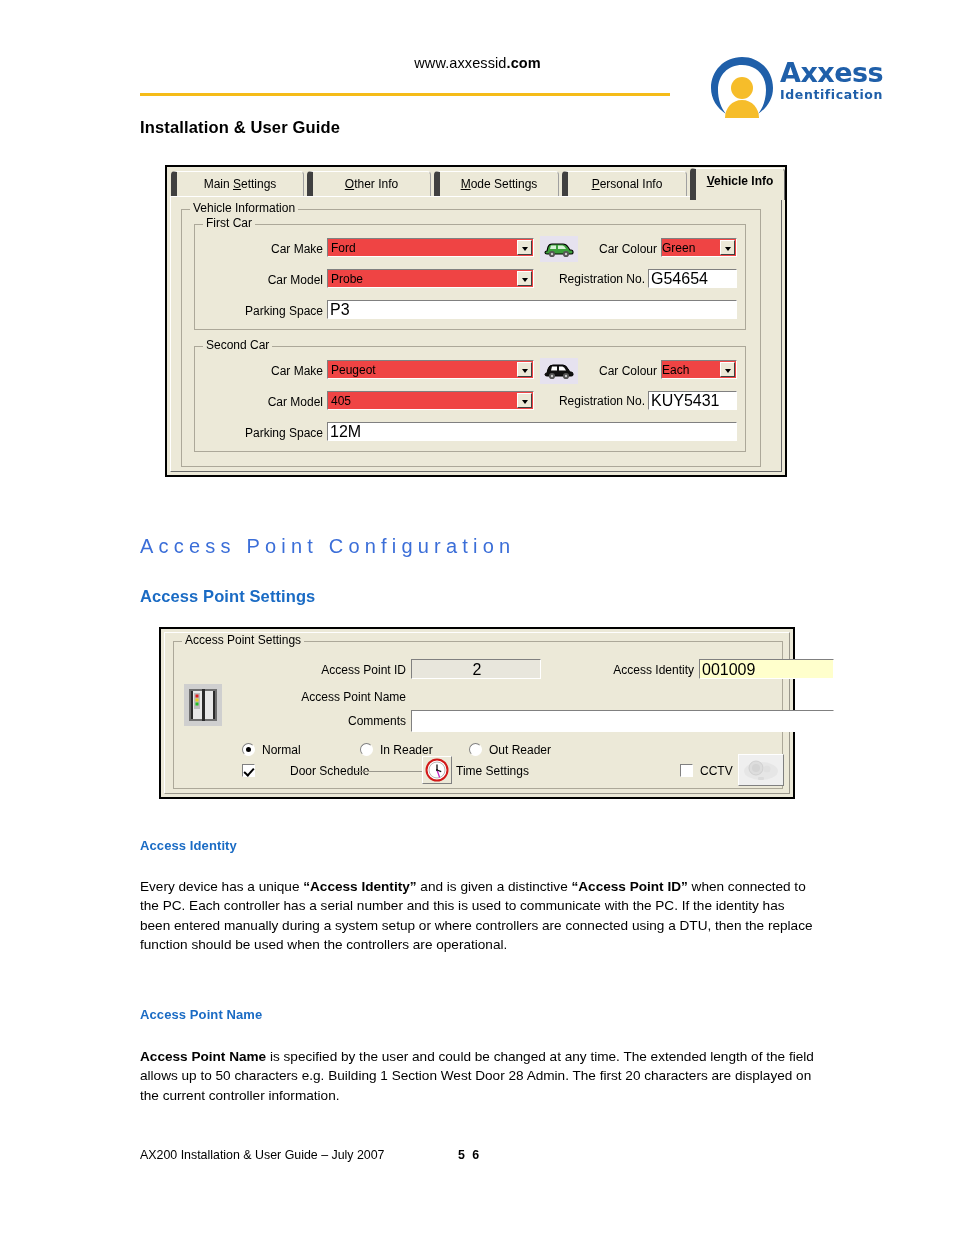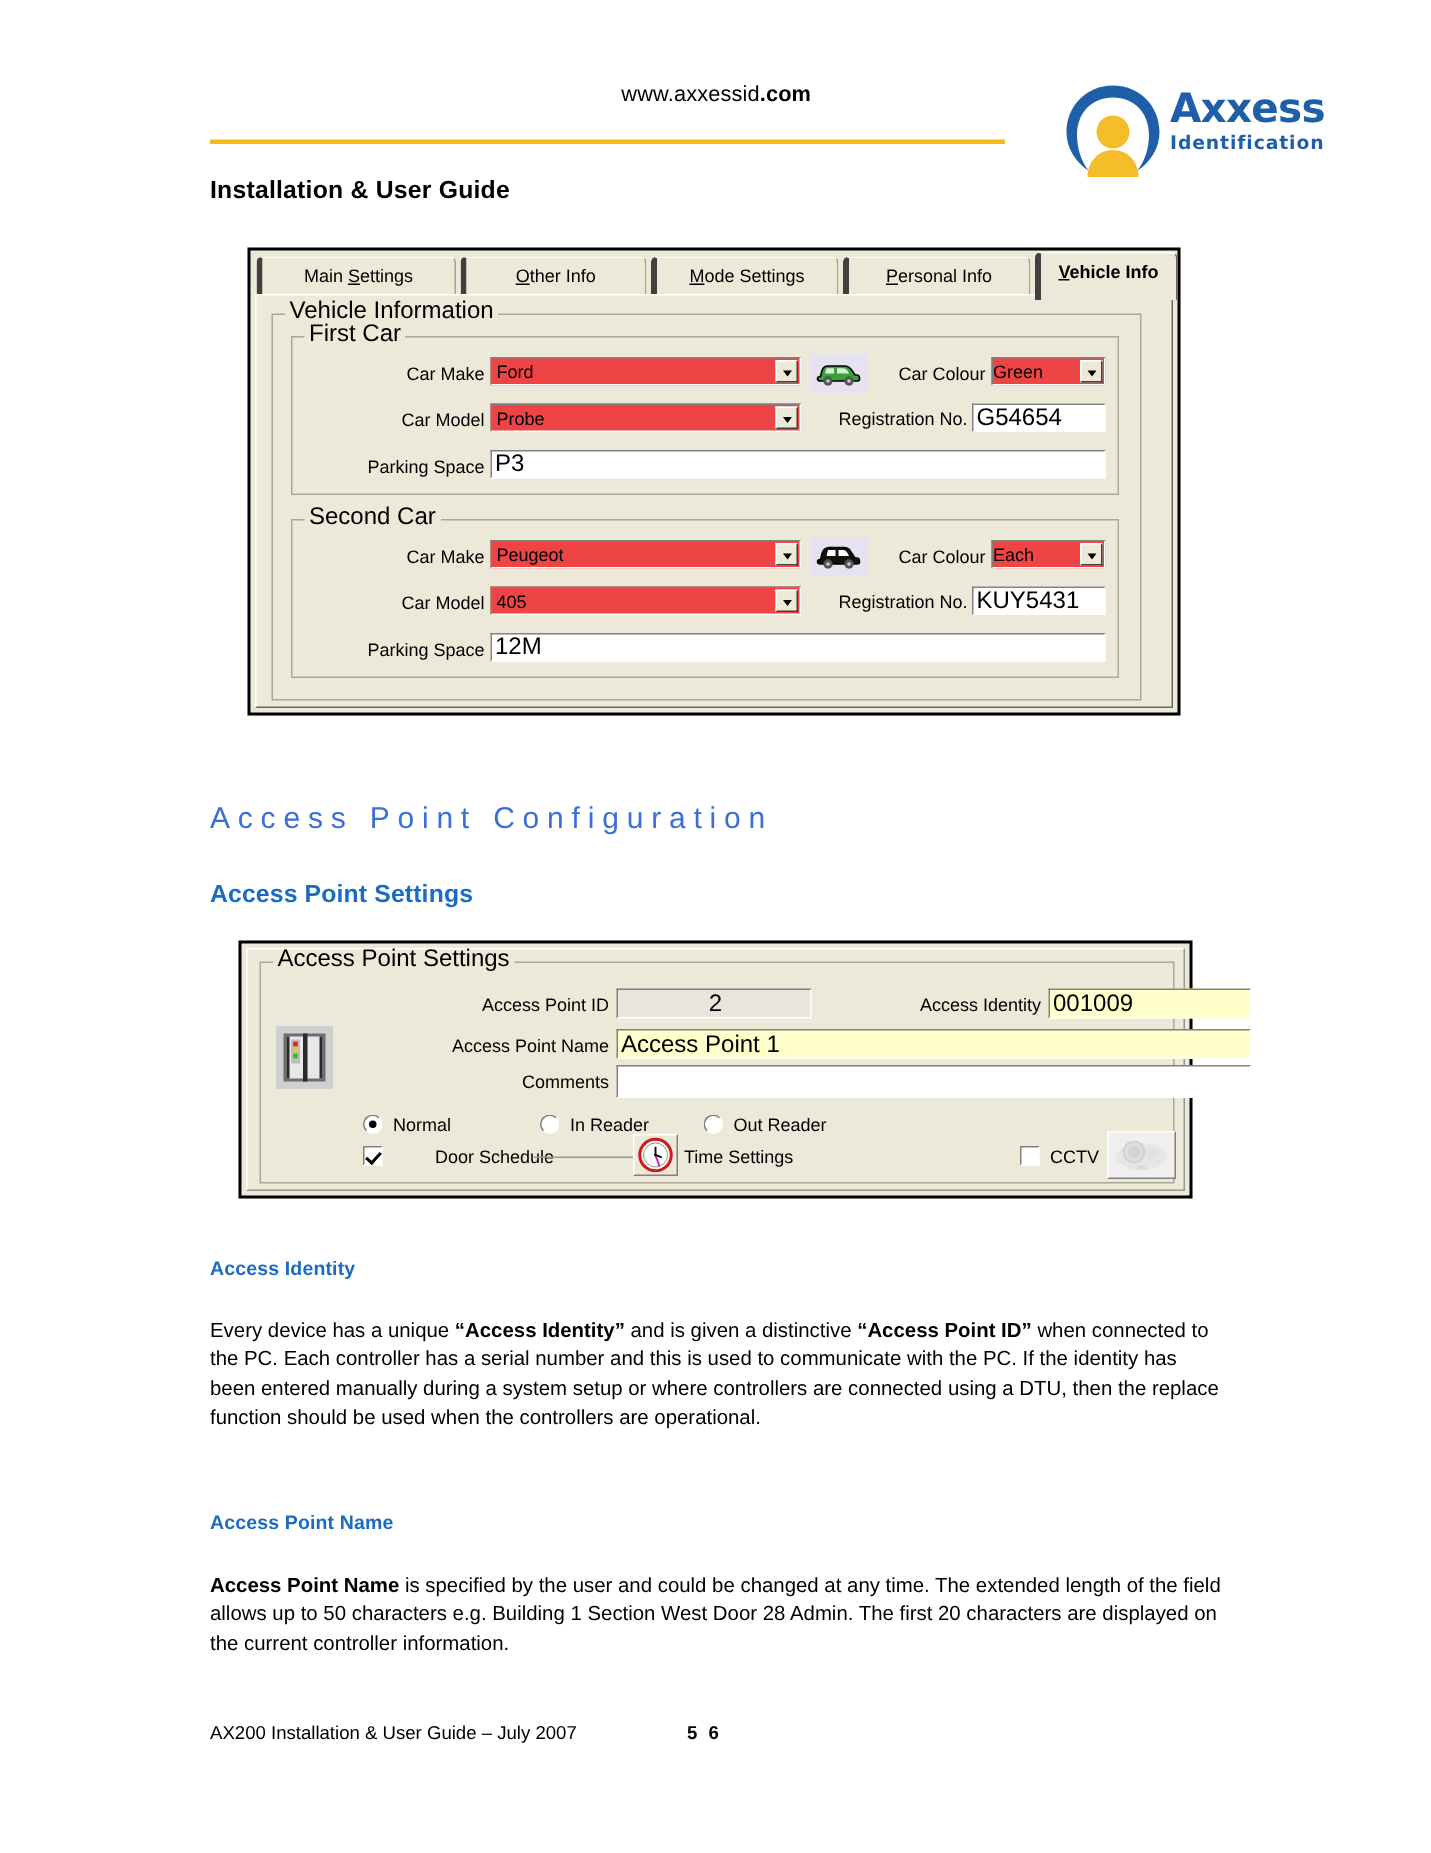--- a/index.html
+++ b/index.html
@@ -90,21 +90,21 @@
     position: absolute;
     border: 1px solid #aca899;
     border-top-color: #aca899;
     box-sizing: border-box;
   }
   .groupbox > .gb-title {
     position: absolute;
     top: -8px; left: 8px;
     background: #ece9d8;
     padding: 0 3px;
-    font-size: 16px;
+    font-size: 12px;
     line-height: 12px;
     white-space: nowrap;
   }
   .fld-label {
     position: absolute;
     font-size: 12px;
     line-height: 14px;
     text-align: right;
     white-space: nowrap;
   }
@@ -176,21 +176,21 @@
     position: absolute;
     left: 0; top: 0;
     width: 100%; height: 30px;
   }
   .tab {
     position: absolute;
     top: 4px;
     height: 26px;
     background: #ece9d8;
     border-top: 1px solid #ffffff;
-    border-left: 4px solid #404040;
+    border-left: 6px solid #404040;
     border-right: 1px solid #a0a0a0;
     box-sizing: border-box;
     text-align: center;
     font-size: 12px;
     line-height: 25px;
     border-radius: 4px 4px 0 0;
   }
   .tab.sel {
     top: 1px;
     height: 32px;
@@ -494,21 +494,20 @@
         </svg>
       </div>
 
       <div class="fld-label" style="left:100px; top:21px; width:132px;">Access Point ID</div>
       <div class="tfield gray" style="left:237px; top:17px; width:130px; height:20px; line-height:17px;">2</div>
 
       <div class="fld-label" style="left:390px; top:21px; width:130px;">Access Identity</div>
       <div class="tfield yellow" style="left:525px; top:17px; width:135px; height:20px; line-height:17px;">001009</div>
 
       <div class="fld-label" style="left:88px; top:48px; width:144px;">Access Point Name</div>
-      <div class="tfield yellow" style="left:237px; top:44px; width:423px; height:20px; line-height:17px;">Access Point 1</div>
 
       <div class="fld-label" style="left:128px; top:72px; width:104px;">Comments</div>
       <div class="tfield" style="left:237px; top:68px; width:423px; height:22px;"></div>
 
       <div class="radio on" style="left:68px; top:101px;"></div>
       <div class="ctl-label" style="left:88px; top:102px;">Normal</div>
 
       <div class="radio" style="left:186px; top:101px;"></div>
       <div class="ctl-label" style="left:206px; top:102px;">In Reader</div>
 

